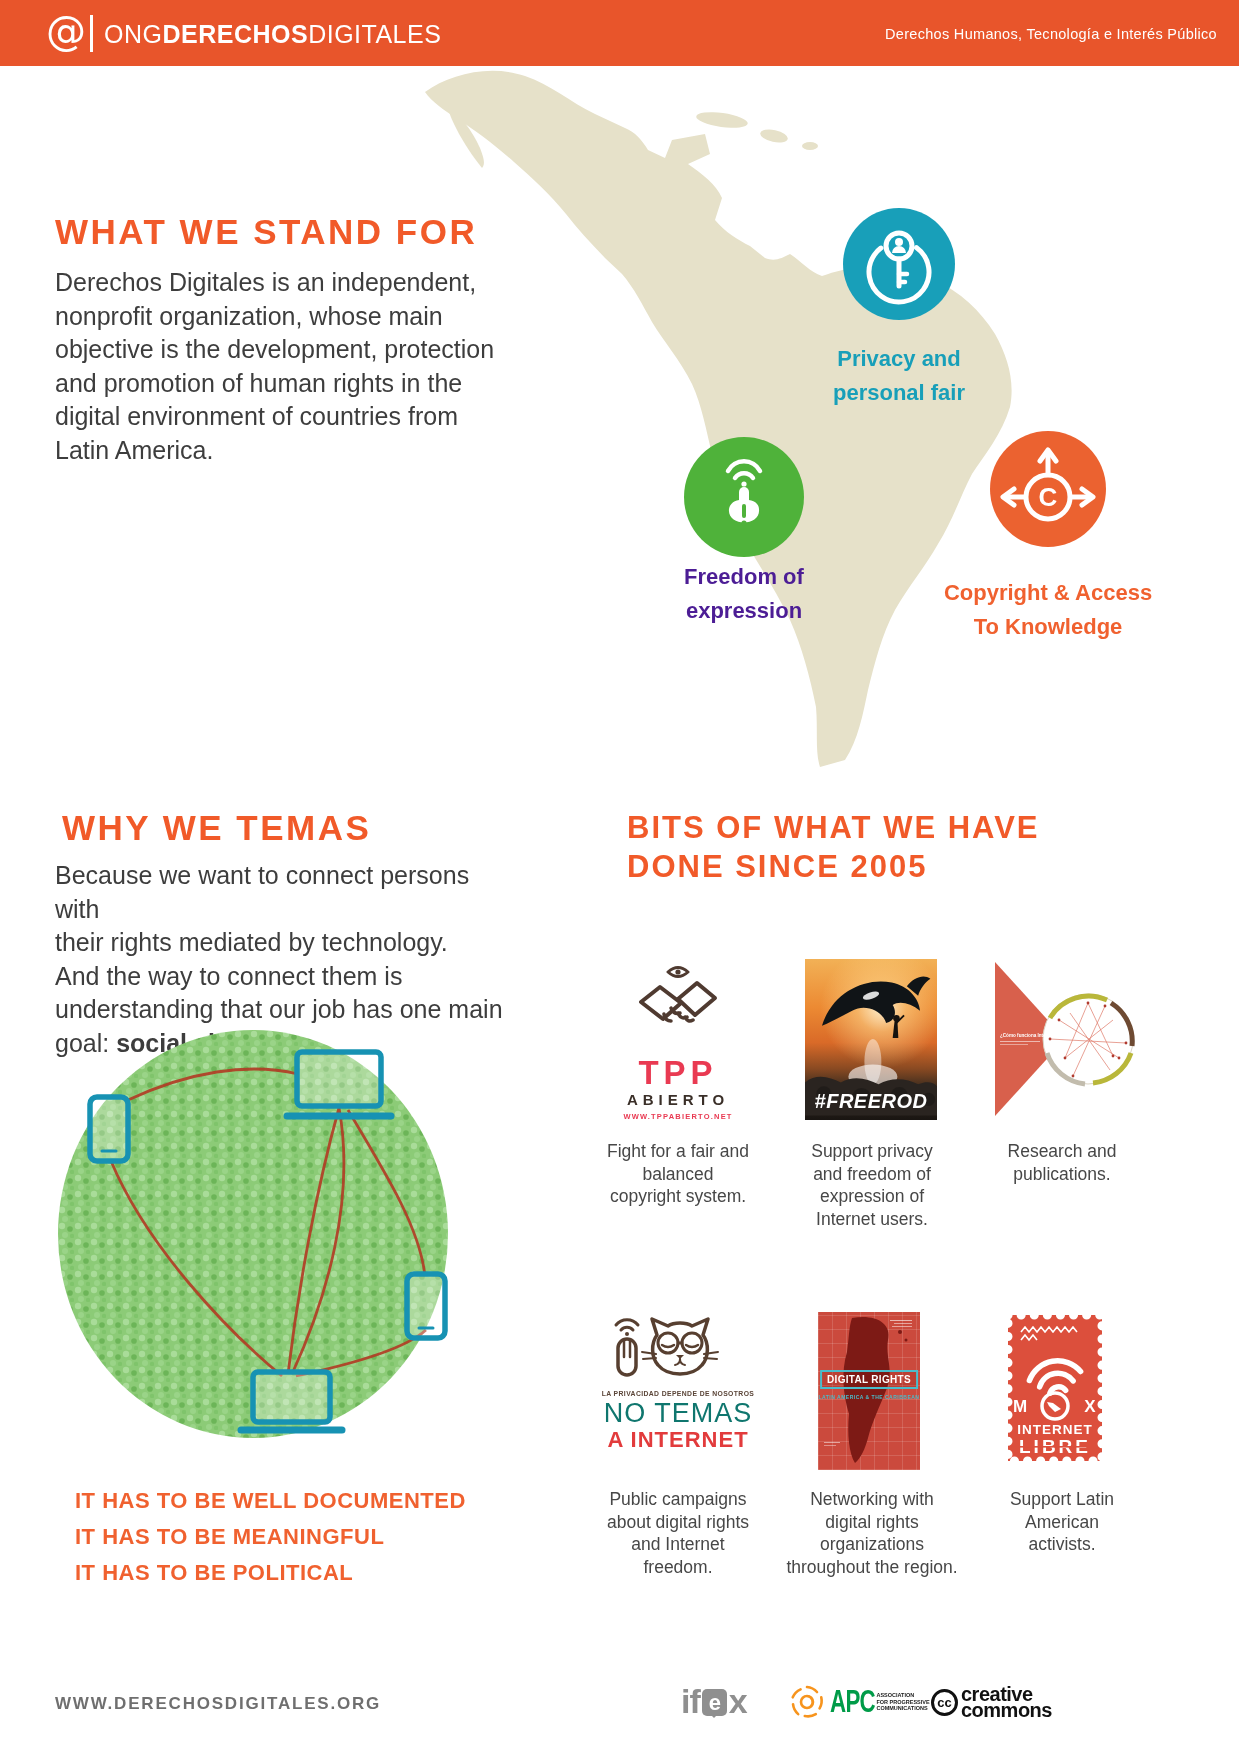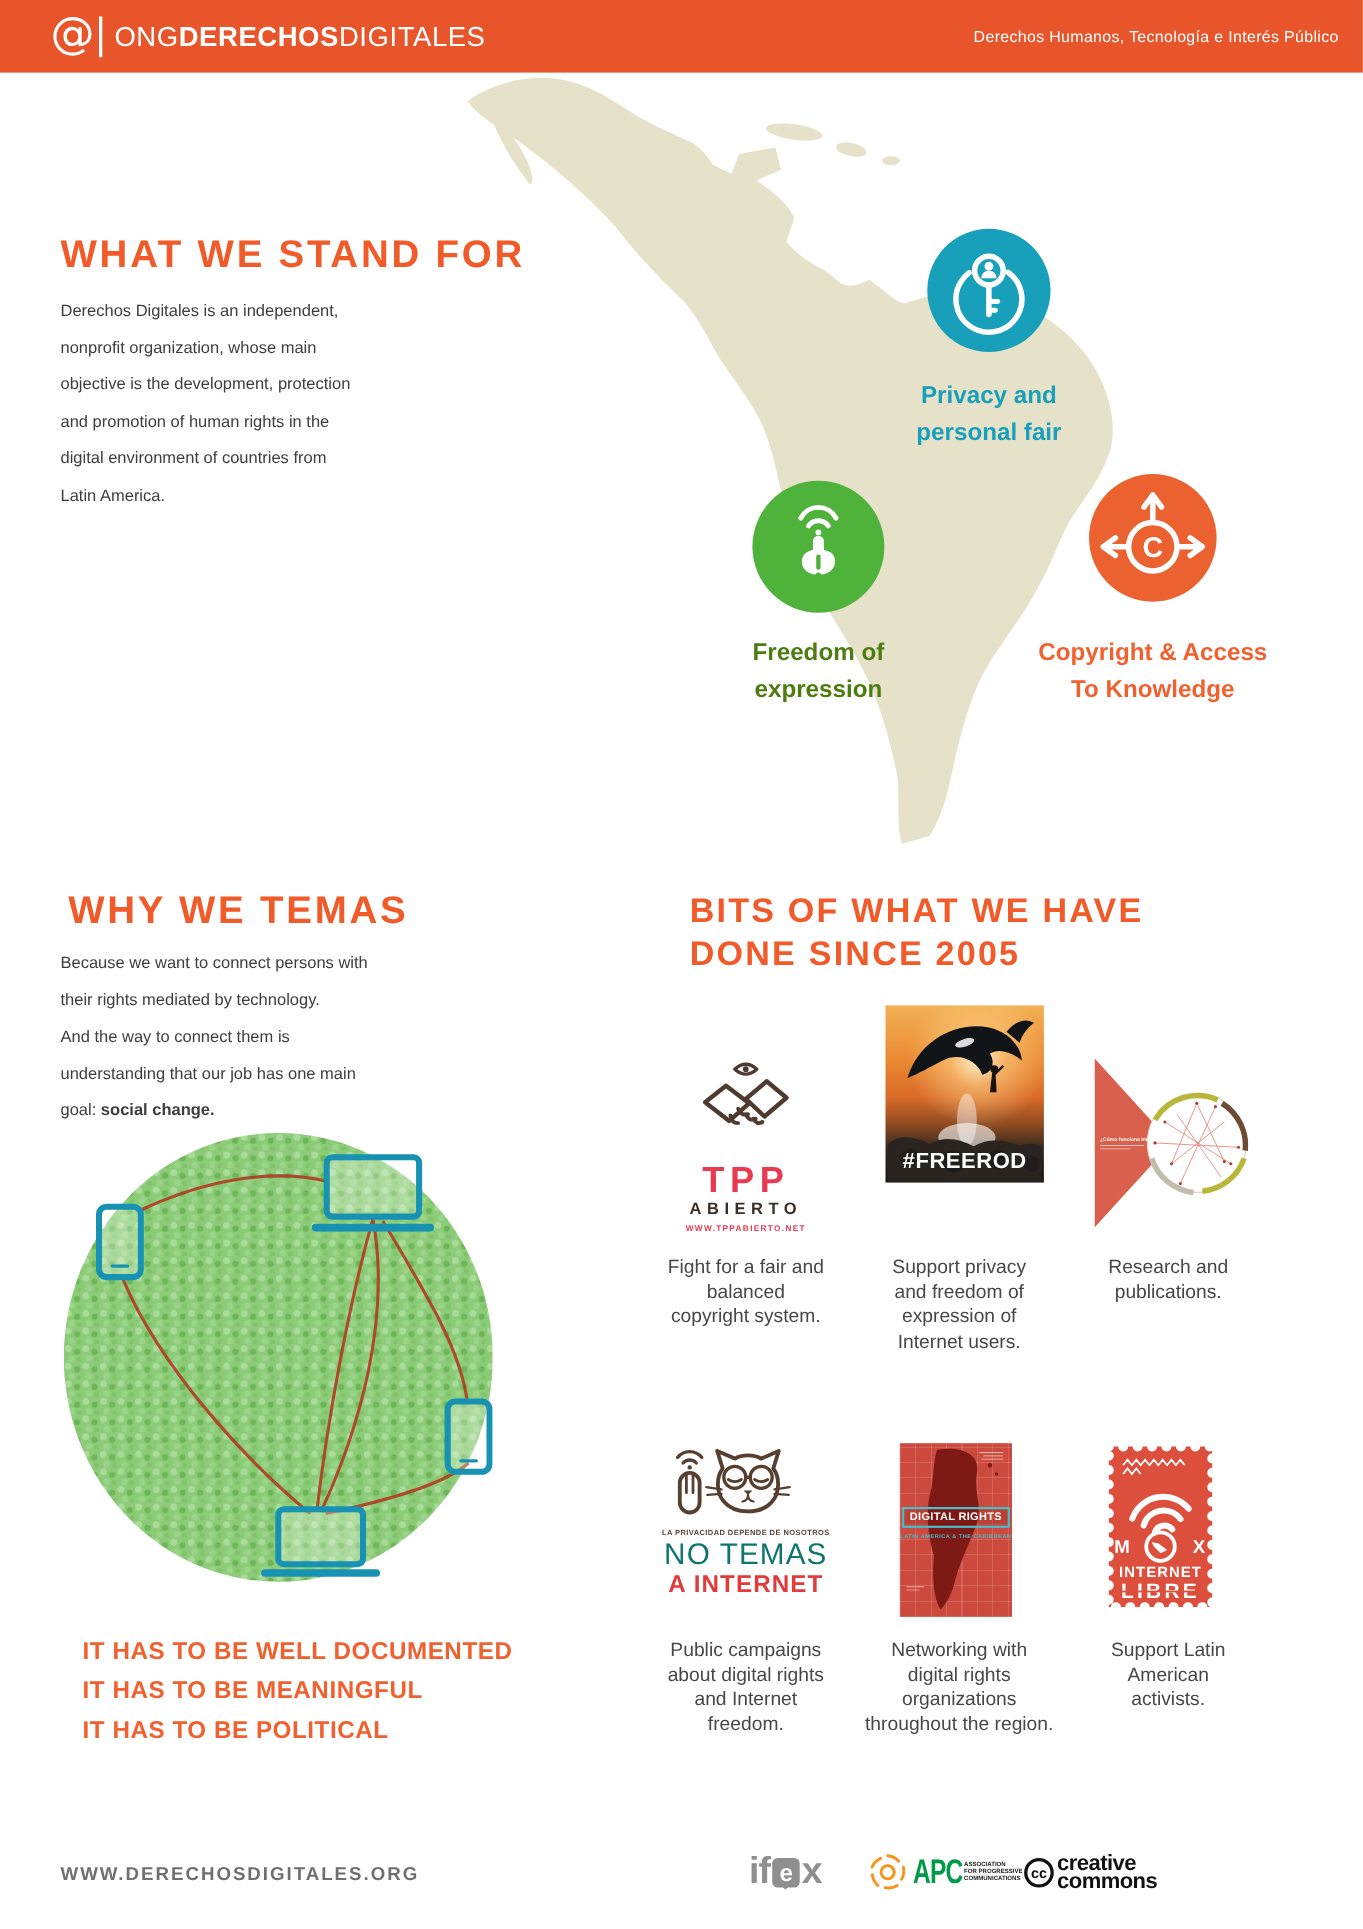--- a/index.html
+++ b/index.html
@@ -14,41 +14,41 @@
   .logo-bar { position:absolute; left:90px; top:15px; width:3px; height:37px; background:#fff; }
   .logo-text { position:absolute; left:104px; top:20px; font-size:25px; color:#fff; letter-spacing:.5px; font-weight:300; }
   .logo-text b { font-weight:700; }
   .tagline { position:absolute; right:22px; top:26px; font-size:14.5px; color:#fff; font-weight:300; letter-spacing:.3px;text-align:center; }
 
   
   .map-svg { position:absolute; left:420px; top:62px; width:620px; height:710px; }
 
   
   .sec-title { position:absolute; color:#F15A29; font-weight:800; font-size:35px; letter-spacing:2.5px; }
-  .body-text { position:absolute; color:#3D3D3D; font-size:15px; line-height:33.5px; }
+  .body-text { position:absolute; color:#3D3D3D; font-size:25px; line-height:33.5px; }
 
   
   .topic-circle { position:absolute; border-radius:50%; }
   .topic-circle svg { width:100%; height:100%; }
   .topic-label { position:absolute; text-align:center; font-weight:800; font-size:22px; line-height:34px; }
 
   
   .bits-title { position:absolute; left:627px; top:808px; color:#F15A29; font-weight:800; font-size:31px; line-height:39px; letter-spacing:2px; }
   .caption { position:absolute; width:180px; text-align:center; color:#474747; font-size:17.5px; line-height:22.5px; }
 
   
   .tpp-word { position:absolute; left:588px; top:1054px; width:180px; text-align:center; color:#E93A52; font-weight:800; font-size:33px; letter-spacing:5px; }
   .tpp-sub  { position:absolute; left:588px; top:1091px; width:180px; text-align:center; color:#3A2F28; font-weight:700; font-size:15px; letter-spacing:5px; }
   .tpp-url  { position:absolute; left:588px; top:1112px; width:180px; text-align:center; color:#E93A52; font-weight:700; font-size:7.5px; letter-spacing:1.2px; }
 
   
-  .freerod { position:absolute; left:805px; top:914px; width:144px; height:161px; overflow:hidden;
+  .freerod { position:absolute; left:805px; top:959px; width:132px; height:161px; overflow:hidden;
     background:
       radial-gradient(circle at 58% 30%, rgba(255,244,214,.95) 0%, rgba(255,215,140,.55) 18%, rgba(255,180,80,0) 45%),
-      linear-gradient(180deg,#F2B156 0%,#EC8A33 30%,#D96A28 52%,#8A4A22 68%,#3A2B1E 80%,#191512 100%); }
+      linear-gradient(180deg,#F2B156 0%,#EC8A33 30%,#D96A28 52%,#8A4A22 68%,#3A2B1E 80%,#191512 100%); font-style: italic; }
   .freerod svg { position:absolute; left:0; top:0; width:100%; height:100%; }
   .freerod-text { position:absolute; left:0; bottom:7px; width:100%; text-align:center; color:#fff; font-weight:800; font-size:20px; letter-spacing:.5px; }
 
   
   .research { position:absolute; left:995px; top:958px; width:140px; height:162px; background:#fff; }
   .research svg { width:100%; height:100%; }
 
   
   .cat-tiny { position:absolute; left:588px; top:1390px; width:180px; text-align:center; color:#5A4437; font-weight:700; font-size:6.8px; letter-spacing:.4px; }
   .cat-l1 { position:absolute; left:588px; top:1398px; width:180px; text-align:center; color:#0f766e; font-weight:400; font-size:27px; letter-spacing:1px; }
@@ -137,21 +137,21 @@
         <path d="M44,34 A18,18 0 0 1 76,34"></path>
         <path d="M51,41 A11,11 0 0 1 69,41"></path>
       </g>
       <circle cx="60" cy="47" r="2.6" fill="#fff"></circle>
       <rect x="55" y="50" width="10" height="28" rx="5" fill="#fff"></rect>
       <path d="M45,72 C43,90 77,90 75,72 C75,66 68,62 60,63 C52,62 46,66 45,72 Z" fill="#fff"></path>
       <line x1="60" y1="69" x2="60" y2="79" stroke="#4FB23A" stroke-width="4" stroke-linecap="round"></line>
       <circle cx="60" cy="86" r="2.6" fill="#4FB23A"></circle>
     </svg>
   </div>
-  <div class="topic-label pre" style="left:634px; top:576px; width:220px; color:#4d7c0f;">Freedom of
+  <div class="topic-label pre" style="left:634px; top:560px; width:220px; color:#4c1d95;">Freedom of
 expression</div>
 
   <div class="topic-circle" style="left:990px; top:431px; width:116px; height:116px; background:#EB6230;">
     <svg viewBox="0 0 116 116">
       <g stroke="#fff" fill="none" stroke-width="5" stroke-linecap="round" stroke-linejoin="round">
         <circle cx="58" cy="66" r="22"></circle>
         <line x1="58" y1="42" x2="58" y2="24"></line>
         <path d="M50,30 L58,19 L66,30"></path>
         <line x1="34" y1="66" x2="18" y2="66"></line>
         <path d="M24,58 L13,66 L24,74"></path>

